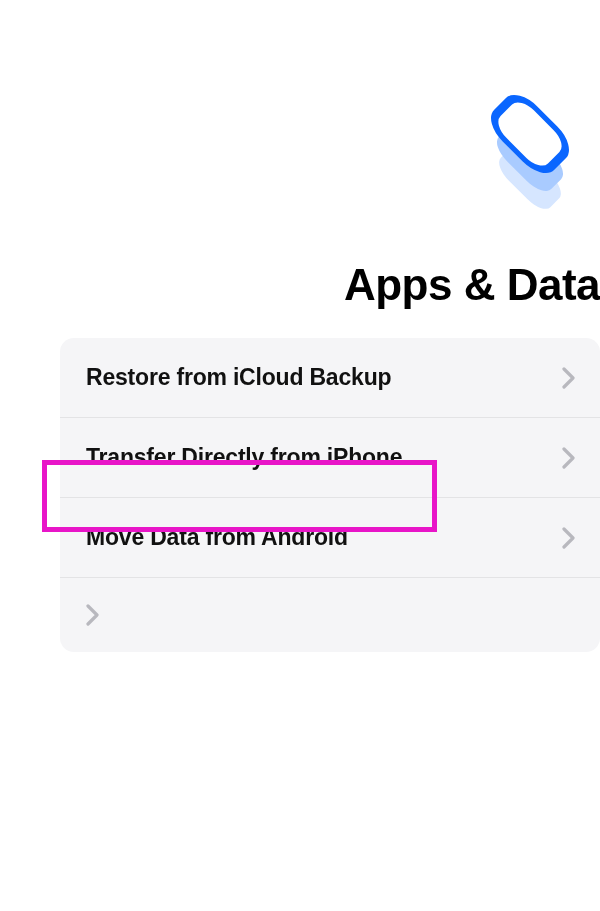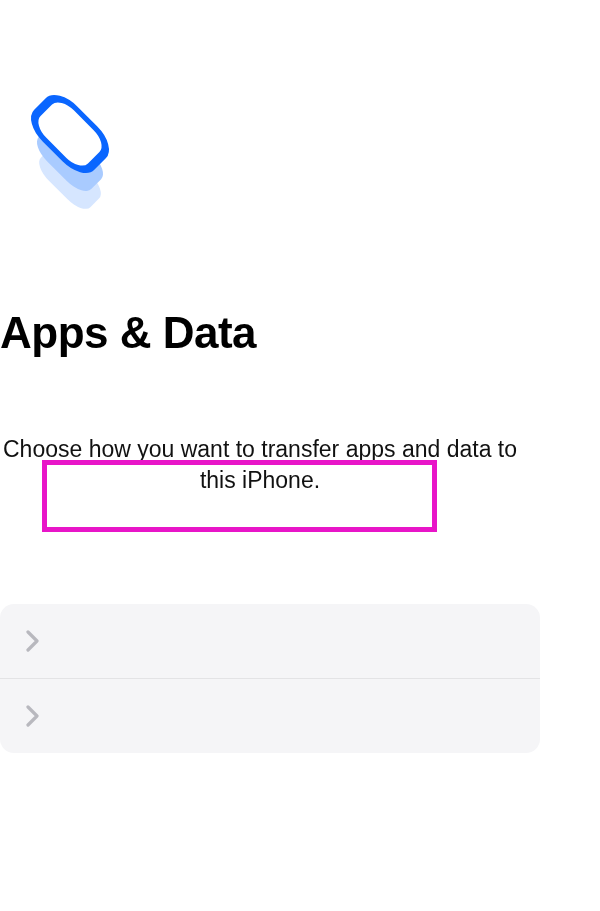--- a/index.html
+++ b/index.html
@@ -6,23 +6,22 @@
     body {
       font-family: -apple-system, BlinkMacSystemFont, 'Segoe UI', Helvetica, Arial, sans-serif;
       background: #ffffff;
       width: 600px;
       height: 911px;
       overflow: hidden;
     }
     .container {
       display: flex;
       flex-direction: column;
-      align-items: flex-start;
+      align-items: flex-end;
       padding-top: 80px;
-      gap: 48px;
     }
     .icon-wrap {
       margin-bottom: 40px;
       position: relative;
       width: 140px;
       height: 140px;
     }
     .title {
       font-size: 44px;
       font-weight: 700;
@@ -89,24 +88,40 @@
         <rect x="-37" y="-37" width="74" height="74" rx="23" ry="23" transform="rotate(45) scale(1,0.5)" fill="#a9cbff"></rect>
       </g>
 
       <g transform="translate(70,54)">
         <rect x="-38" y="-38" width="76" height="76" rx="24" ry="24" transform="rotate(45) scale(1,0.58)" fill="#ffffff" stroke="#0a66ff" stroke-width="9"></rect>
       </g>
     </svg>
   </div>
 
   <h1 class="title">Apps &amp; Data</h1>
-  <p class="subtitle">Choose how you want to transfer apps and data to this iPhone.</p>
 
   <div class="options" style="position:relative;">
     <div class="option">
+      <span class="option-label">Restore from iCloud Backup</span>
+      <span class="chevron">
+        <svg width="14" height="22" viewBox="0 0 14 22">
+            <path d="M2 2 L11 11 L2 20" stroke="#b8b8be" stroke-width="3.2" fill="none" stroke-linecap="round" stroke-linejoin="round"></path>
+          </svg>
+      </span>
+    </div>
+    <div class="option">
+      <span class="option-label">Transfer Directly from iPhone</span>
+      <span class="chevron">
+        <svg width="14" height="22" viewBox="0 0 14 22">
+            <path d="M2 2 L11 11 L2 20" stroke="#b8b8be" stroke-width="3.2" fill="none" stroke-linecap="round" stroke-linejoin="round"></path>
+          </svg>
+      </span>
+    </div>
+    <div class="option">
+      <span class="option-label">Move Data from Android</span>
       <span class="chevron">
         <svg width="14" height="22" viewBox="0 0 14 22">
             <path d="M2 2 L11 11 L2 20" stroke="#b8b8be" stroke-width="3.2" fill="none" stroke-linecap="round" stroke-linejoin="round"></path>
           </svg>
       </span>
     </div>
     <div class="option">
       <span class="chevron">
         <svg width="14" height="22" viewBox="0 0 14 22">
             <path d="M2 2 L11 11 L2 20" stroke="#b8b8be" stroke-width="3.2" fill="none" stroke-linecap="round" stroke-linejoin="round"></path>

